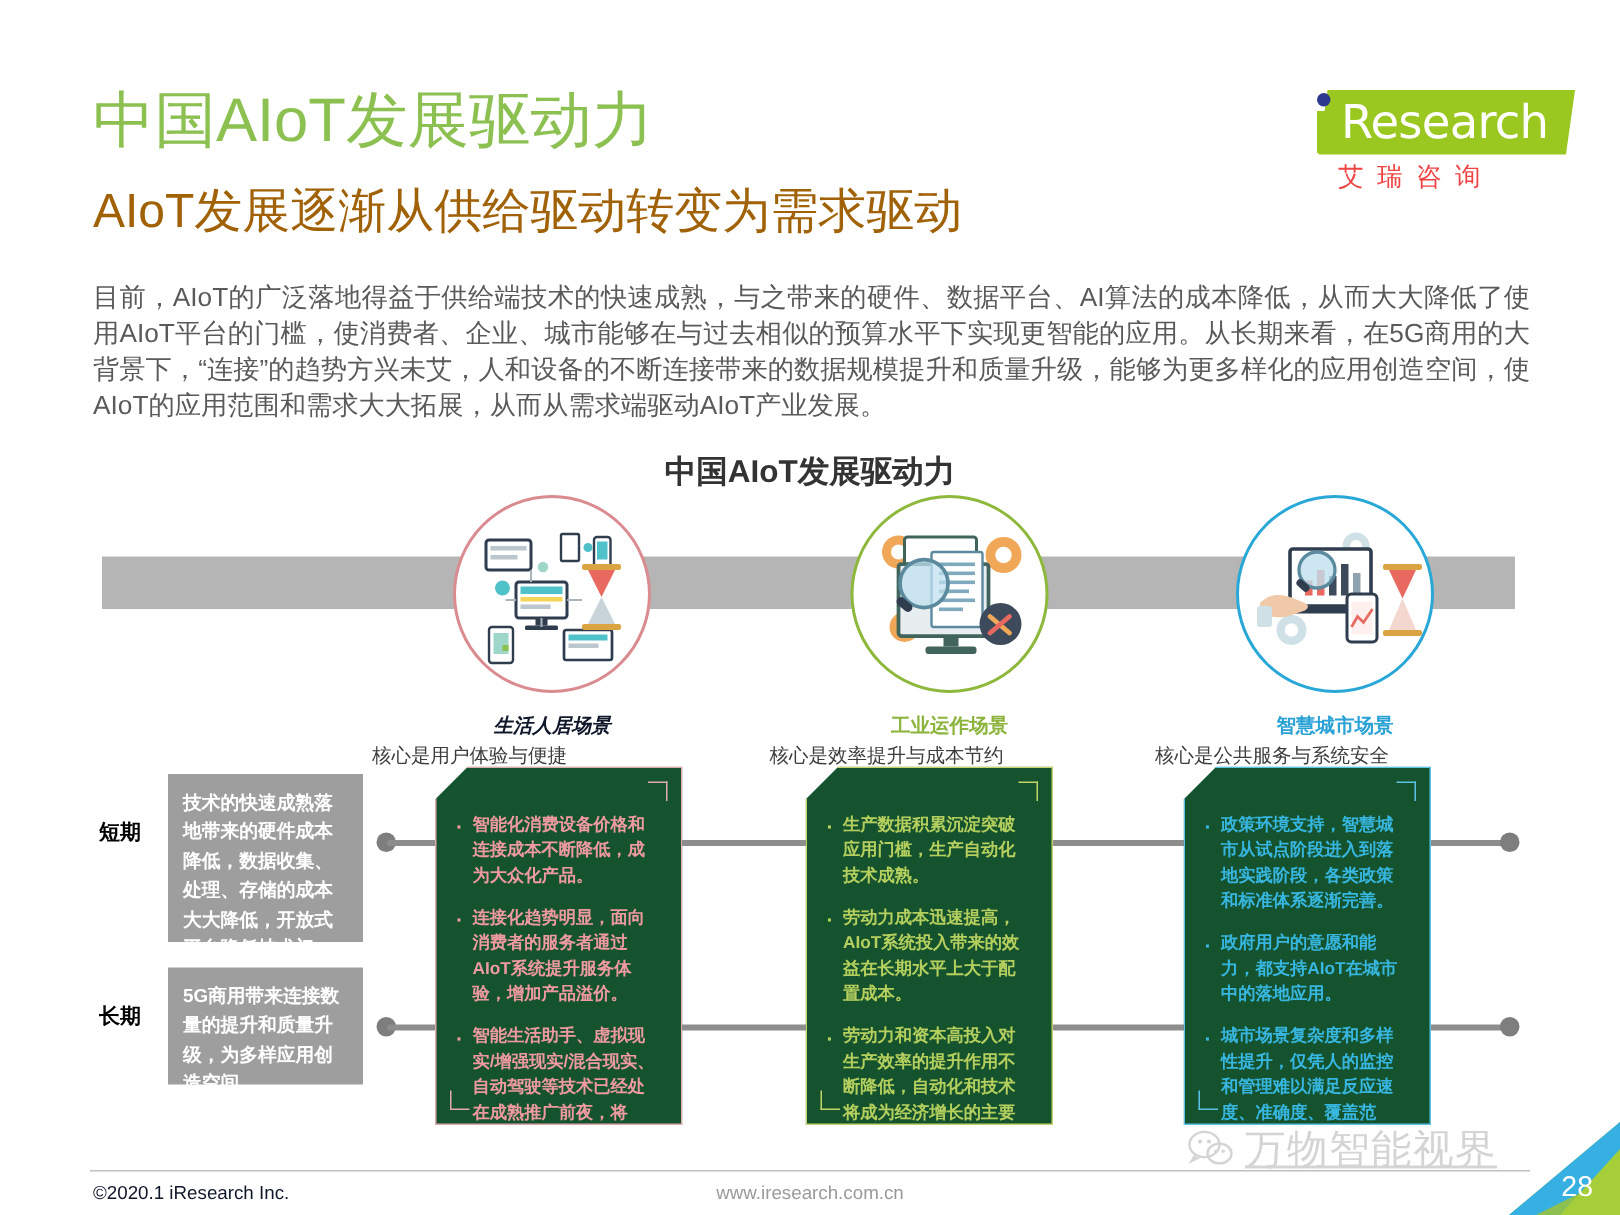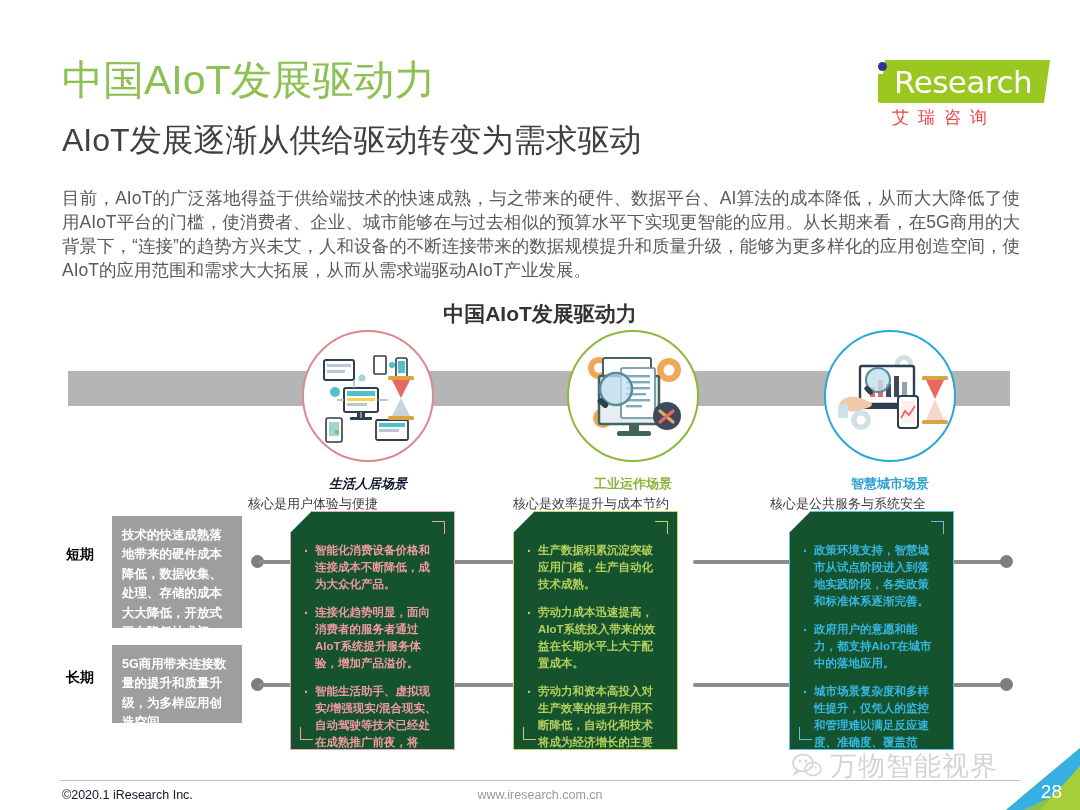--- a/index.html
+++ b/index.html
@@ -12,21 +12,21 @@
   .page { position: relative; width: 1080px; height: 810px; background: #fff; }
 
   
   .main-title {
     position: absolute; left: 62px; top: 58px;
     font-size: 41px; font-weight: 400; color: #8cc152; letter-spacing: 0px;
     line-height: 1.1; white-space: nowrap;
   }
   .sub-title {
     position: absolute; left: 62px; top: 122px;
-    font-size: 32px; font-weight: 400; color: #404040;
+    font-size: 32px; font-weight: 400; color: #a16207;
     line-height: 1.15; white-space: nowrap;
   }
 
   
   .logo { position: absolute; right: 18px; top: 52px; width: 210px; height: 86px; }
   .logo-badge {
     position: absolute; left: 30px; top: 8px; width: 165px; height: 43px;
     background: #9bc820;
     transform: skewX(-8deg);
   }
@@ -119,21 +119,21 @@
     clip-path: polygon(22px 0, 100% 0, 100% 100%, 0 100%, 0 22px);
     padding: 16px 10px 10px 10px;
   }
   .bracket {
     position: absolute; width: 13px; height: 13px;
   }
   .br-tr { right: 9px; top: 9px; border-top: 1.6px solid; border-right: 1.6px solid; }
   .br-bl { left: 9px; bottom: 9px; border-bottom: 1.6px solid; border-left: 1.6px solid; }
 
   .nb1 { left: 290px; border-color: #e4a9ad; }
-  .nb2 { left: 513px; border-color: #c3d46b; }
+  .nb2 { left: 537px; border-color: #c3d46b; }
   .nb3 { left: 789px; border-color: #5cc3e8; }
   .nb1 .bracket { border-color: #e4a9ad; }
   .nb2 .bracket { border-color: #c3d46b; }
   .nb3 .bracket { border-color: #5cc3e8; }
 
   .bullets { list-style: none; margin: 14px 0 0 0; padding: 0 4px 0 14px; }
   .bullets li {
     position: relative; font-size: 11.5px; font-weight: bold;
     line-height: 1.48; margin-bottom: 11px; text-align: left;
   }
@@ -167,21 +167,21 @@
     font-size: 19px; color: #ffffff; font-weight: 400; z-index: 4;
   }
   .corner-deco { position: absolute; right: 0; bottom: 0; width: 118px; height: 62px; overflow: hidden; }
 
   
   .watermark {
     position: absolute; right: 82px; top: 748px;
     display: flex; align-items: center; gap: 8px;
     opacity: 0.42; color: #9b9b9b;
   }
-  .wm-text { font-size: 27px; letter-spacing: 1px; color: #9b9b9b; }
+  .wm-text { font-size: 27px; letter-spacing: 1px; color: #9b9b9b; text-decoration: underline; }
 </style>
 </head>
 <body>
 
 <div class="page">
 
   <div class="main-title">中国AIoT发展驱动力</div>
   <div class="sub-title">AIoT发展逐渐从供给驱动转变为需求驱动</div>
 
   <div class="logo">

